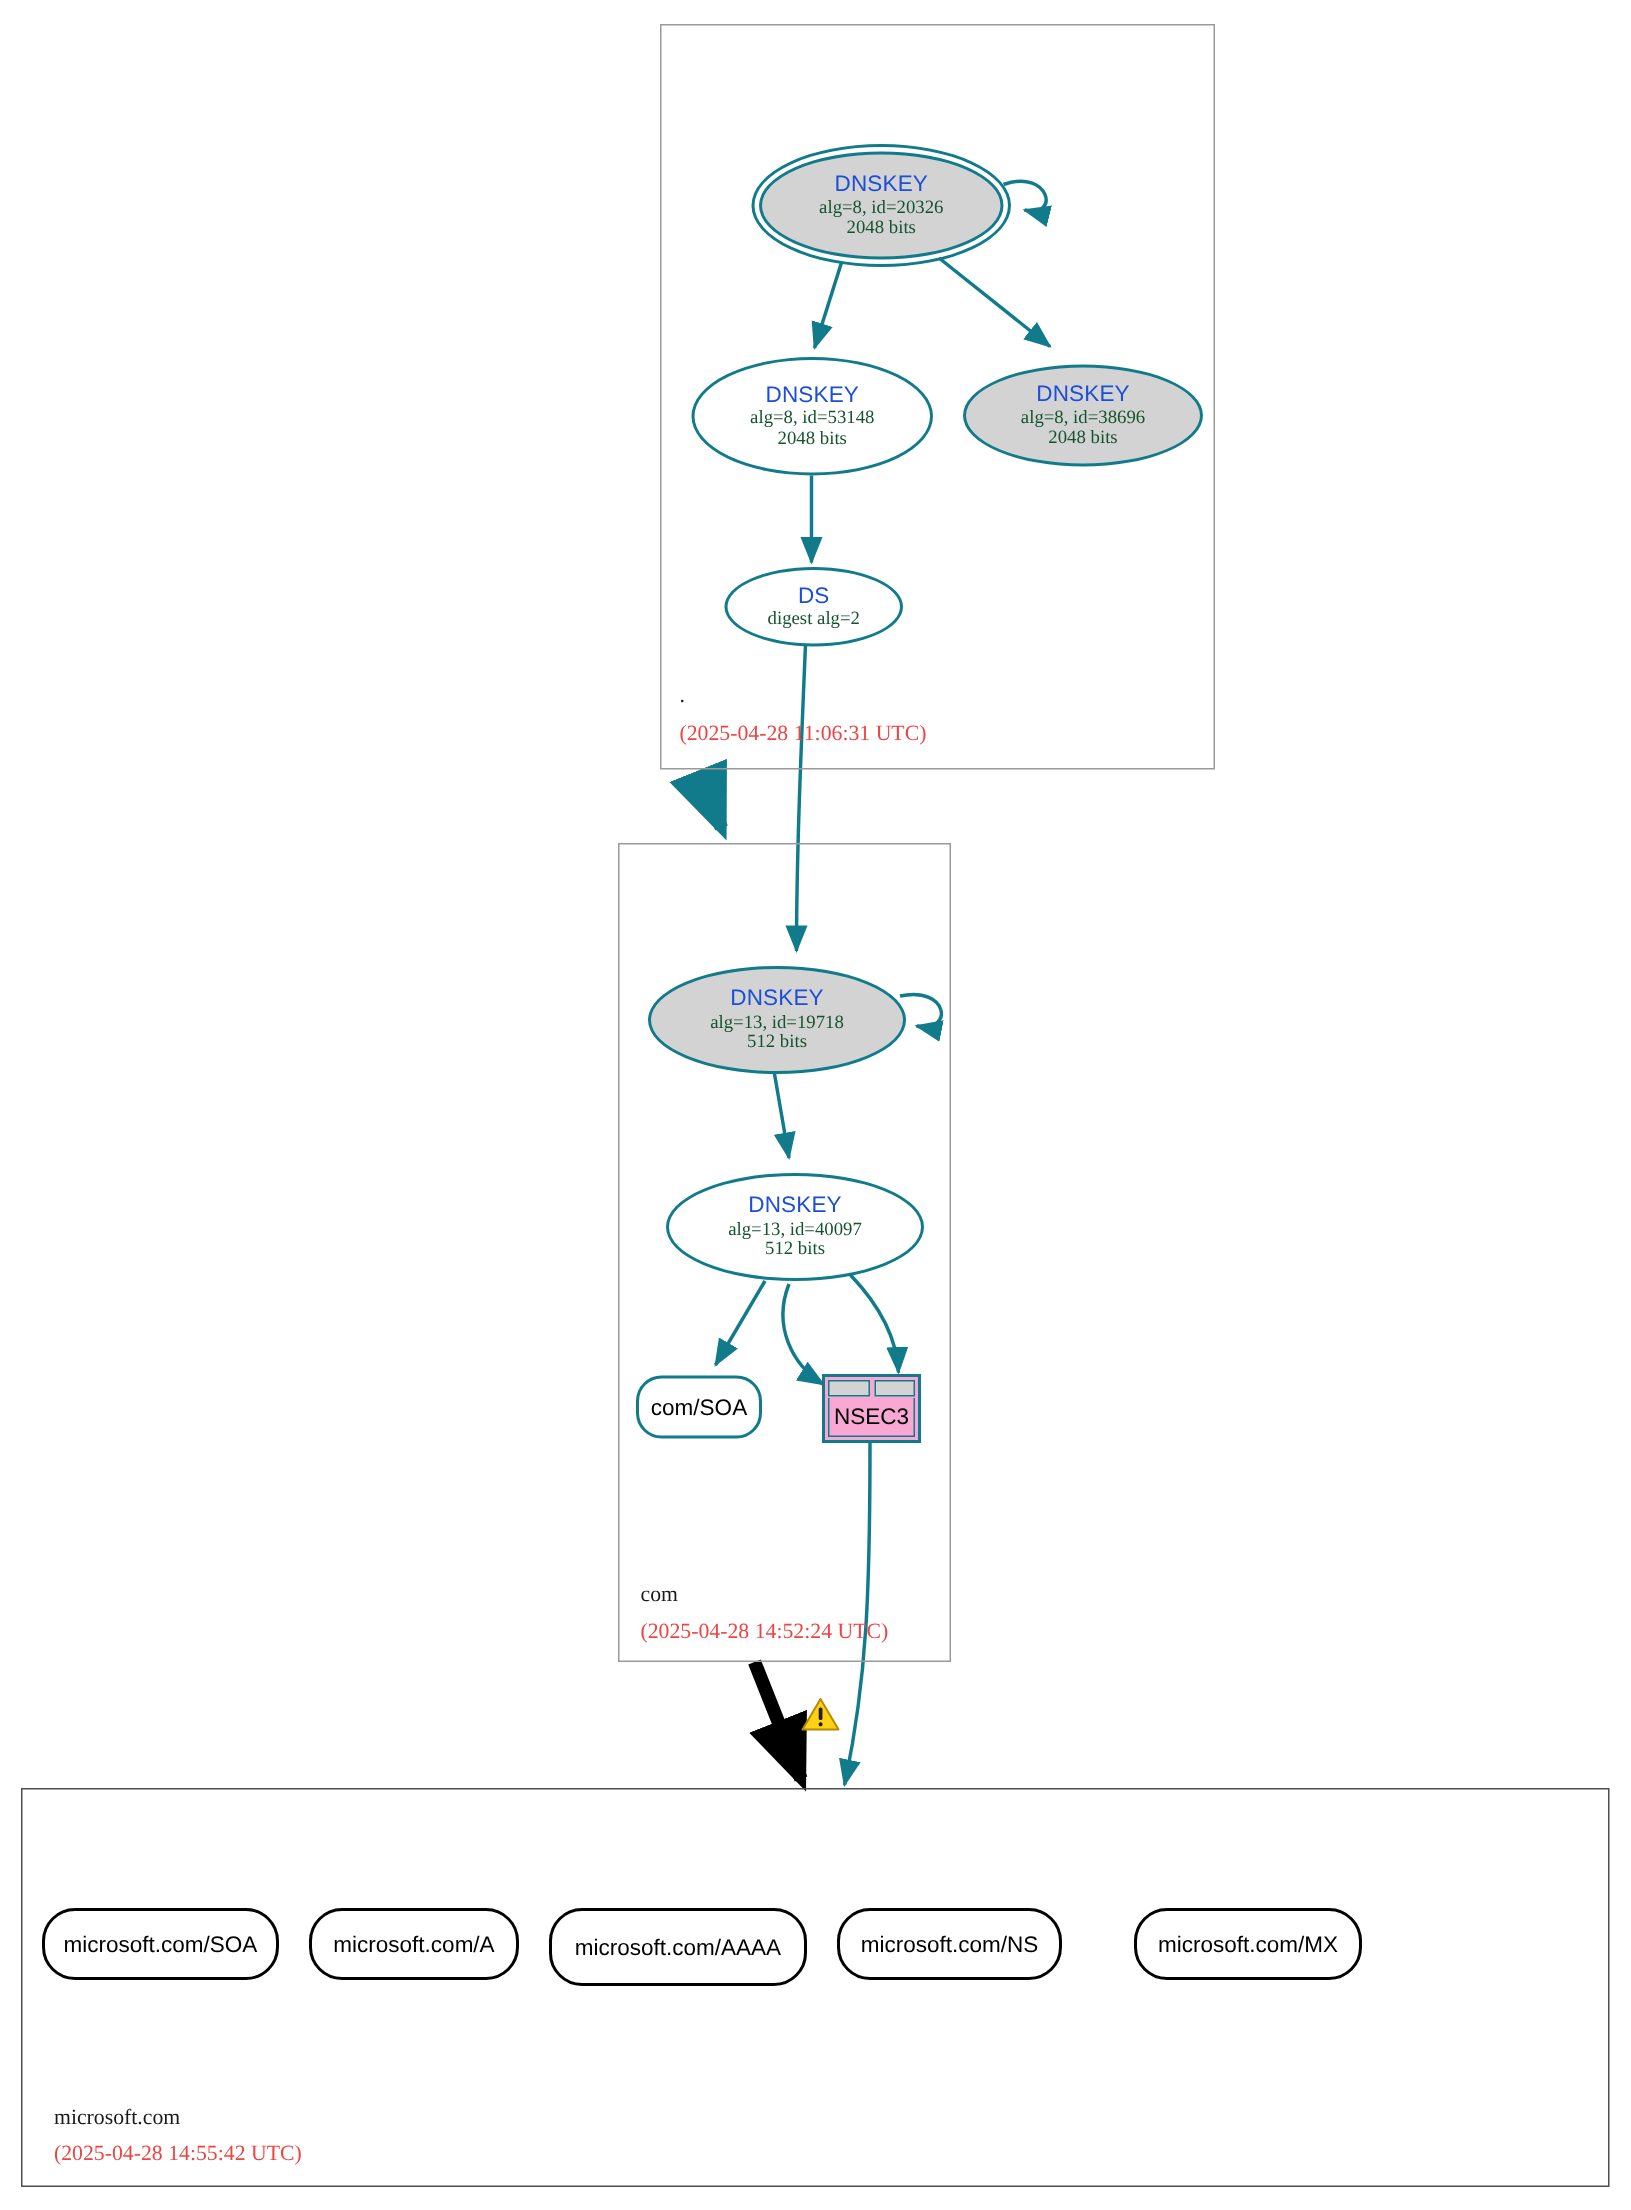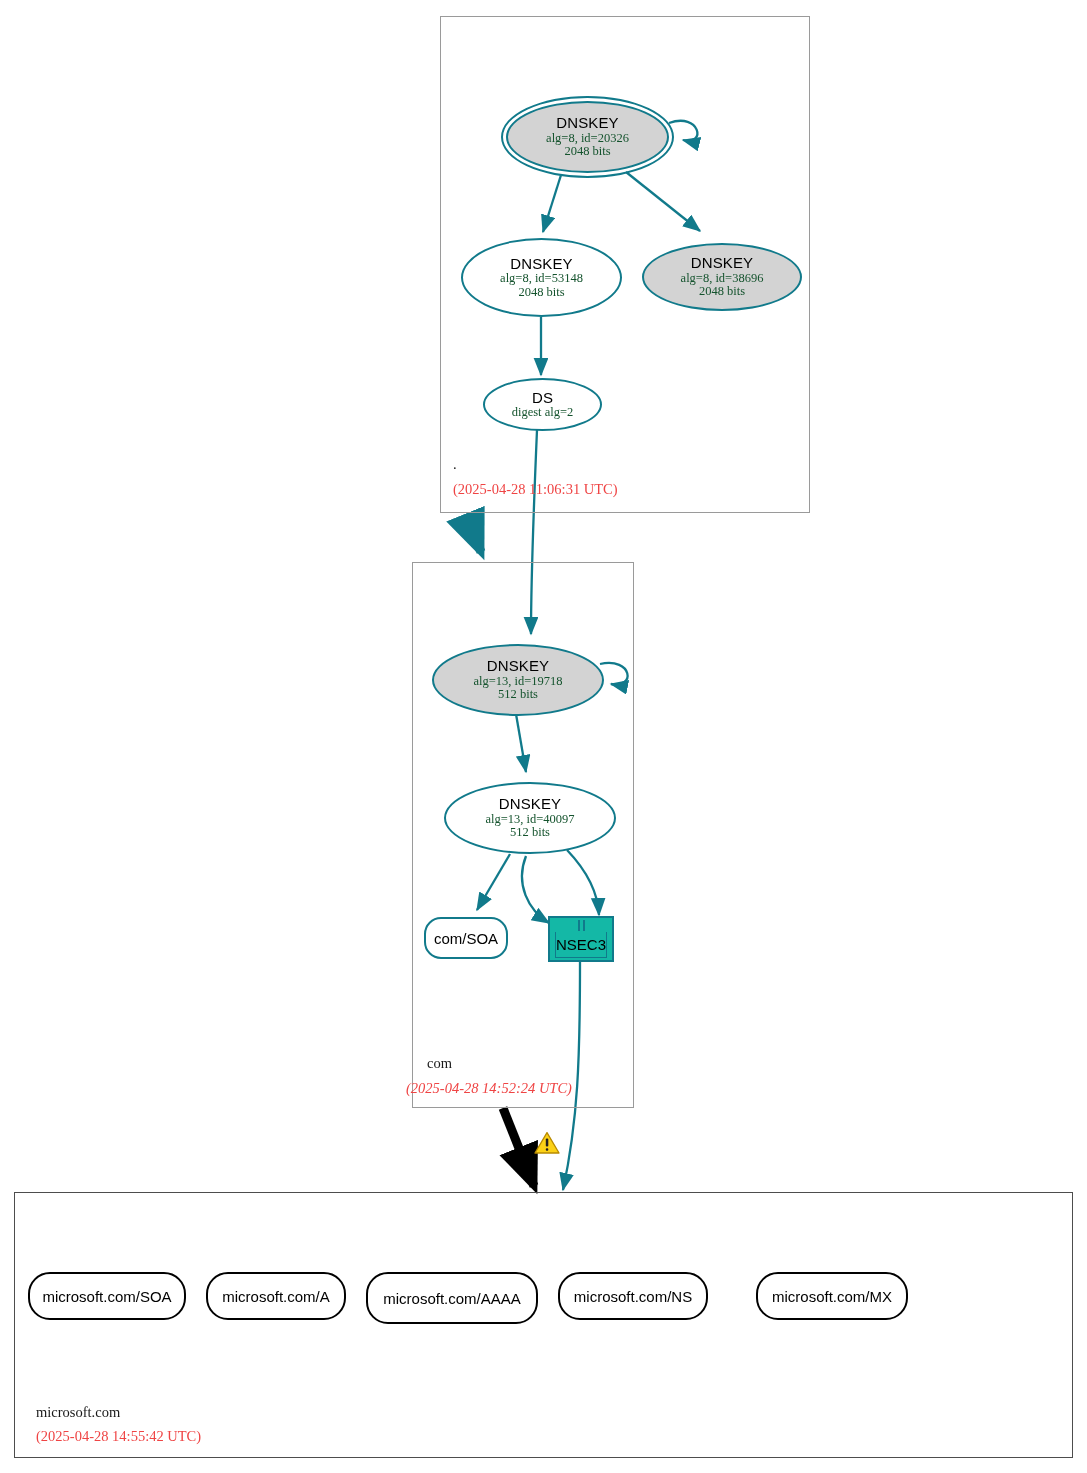--- a/index.html
+++ b/index.html
@@ -59,21 +59,21 @@
     justify-content: center;
     text-align: center;
     line-height: 1.08;
   }
   .node-ellipse.filled { background: #d3d3d3; }
   .node-ellipse.hollow { background: #ffffff; }
 
   .node-ellipse .t1 {
     font-family: "Liberation Sans", sans-serif;
     font-size: 15px;
-    color: #000000;
+    color: #1d4ed8;
     letter-spacing: .1px;
   }
   .node-ellipse .t2,
   .node-ellipse .t3 {
     font-family: "Liberation Serif", serif;
     font-size: 12.5px;
     color: #14532d;
   }
 
   
@@ -103,25 +103,24 @@
   .node-rrset.insecure {
     border: 2.1px solid #000000;
     border-radius: 22px;
   }
 
   
   .node-nsec3 {
     position: absolute;
     box-sizing: border-box;
     border: 2.2px solid #117a8b;
-    background: #14b8a6;
+    background: #f9a8d4;
     display: flex;
     flex-direction: column;
     padding: 2px;
-    align-items: center;
   }
   .node-nsec3 .hdr {
     display: flex;
     height: 11px;
     gap: 3px;
   }
   .node-nsec3 .hdr .cell {
     flex: 1;
     background: #d3d3d3;
     border: 1.2px solid #117a8b;
@@ -242,21 +241,21 @@
     <div class="t3">2048 bits</div>
   </div>
 
   <div class="node-ellipse hollow" style="left:483px; top:378px; width:119px; height:53px;">
     <div class="t1">DS</div>
     <div class="t2">digest alg=2</div>
   </div>
 
   <div class="cluster gray-border" style="left:412px; top:562px; width:222px; height:546px;"></div>
   <div class="cluster-label" style="left:427px; top:1055px;">com</div>
-  <div class="cluster-time" style="left:406px; top:1080px;font-style:italic;">(2025-04-28 14:52:24 UTC)</div>
+  <div class="cluster-time" style="left:427px; top:1080px;">(2025-04-28 14:52:24 UTC)</div>
 
   <div class="node-ellipse filled" style="left:432px; top:644px; width:172px; height:72px;">
     <div class="t1">DNSKEY</div>
     <div class="t2">alg=13, id=19718</div>
     <div class="t3">512 bits</div>
   </div>
 
   <div class="node-ellipse hollow" style="left:444px; top:782px; width:172px; height:72px;">
     <div class="t1">DNSKEY</div>
     <div class="t2">alg=13, id=40097</div>

